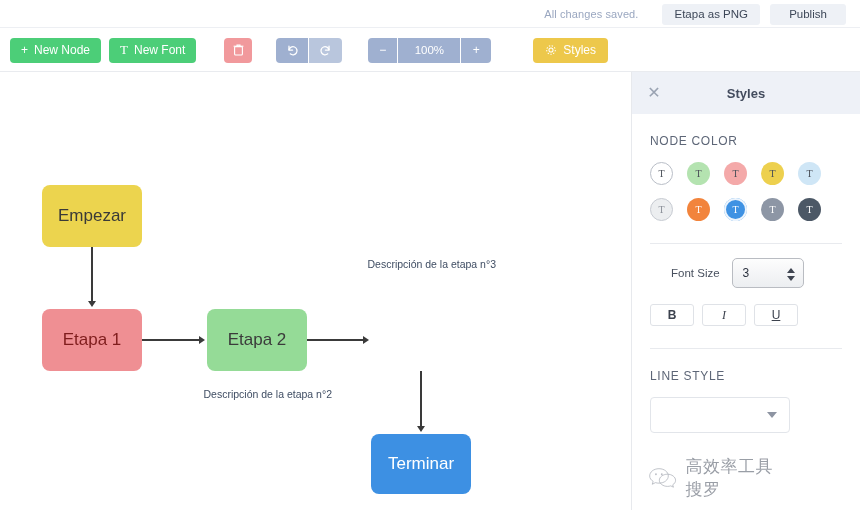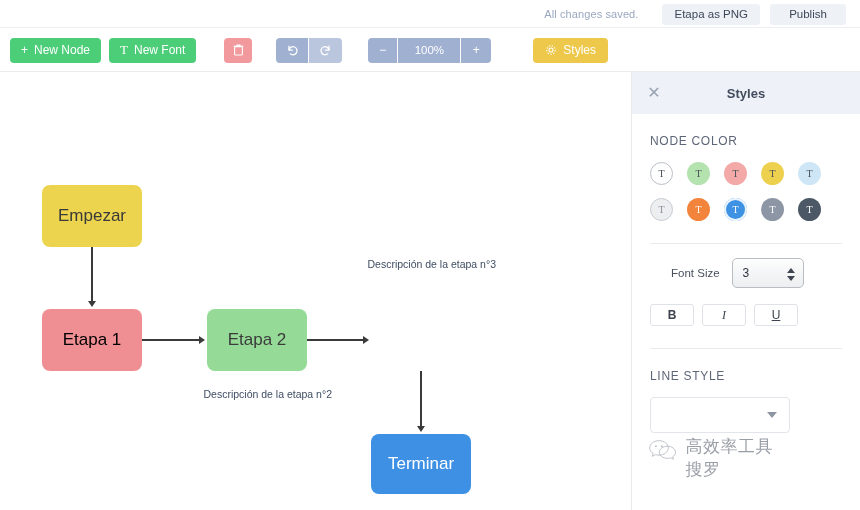--- a/index.html
+++ b/index.html
@@ -153,21 +153,21 @@
     background:#ffffff;position:relative;cursor:pointer;
   }
   .line-caret{
     position:absolute;right:12px;top:14px;width:0;height:0;
     border-left:5px solid transparent;border-right:5px solid transparent;
     border-top:6px solid #8d94a2;
   }
 
   
   .watermark{
-    position:absolute;left:648px;top:435px;display:flex;
+    position:absolute;left:648px;top:455px;display:flex;align-items:center;
     pointer-events:none;
   }
   .wm-text{
     font-size:17px;color:#5c6370;opacity:.62;margin-left:7px;
     font-family:"Liberation Serif", serif;letter-spacing:.5px;
   }
   .wm-logo{opacity:.6;}
 </style>
 </head>
 <body>
@@ -229,21 +229,21 @@
     </button>
   </div>
   <div class="tb-sep"></div>
 
   <div class="canvas">
 
     <div class="node" id="n-empezar" style="left: 42px; top: 113px; width: 100px; height: 62px; background: rgb(236, 212, 78); color: rgb(58, 58, 56);">
       <span>Empezar</span>
     </div>
 
-    <div class="node" id="n-etapa1" style="left: 42px; top: 237px; width: 100px; height: 62px; background: rgb(239, 143, 147); color: #000000;">
+    <div class="node" id="n-etapa1" style="left: 42px; top: 237px; width: 100px; height: 62px; background: rgb(239, 143, 147); color: #7f1d1d;">
       <span>Etapa 1</span>
     </div>
 
     <div class="node" id="n-etapa2" style="left: 207px; top: 237px; width: 100px; height: 62px; background: rgb(149, 219, 151); color: rgb(59, 59, 59);">
       <span>Etapa 2</span>
     </div>
     <div class="caption" id="c-etapa2" style="width: 150px; left: 182px; top: 315px;">Descripción de la etapa n°2</div>
 
     <div class="caption" id="c-etapa3" style="width: 150px; left: 346px; top: 185px;">Descripción de la etapa n°3</div>
 

